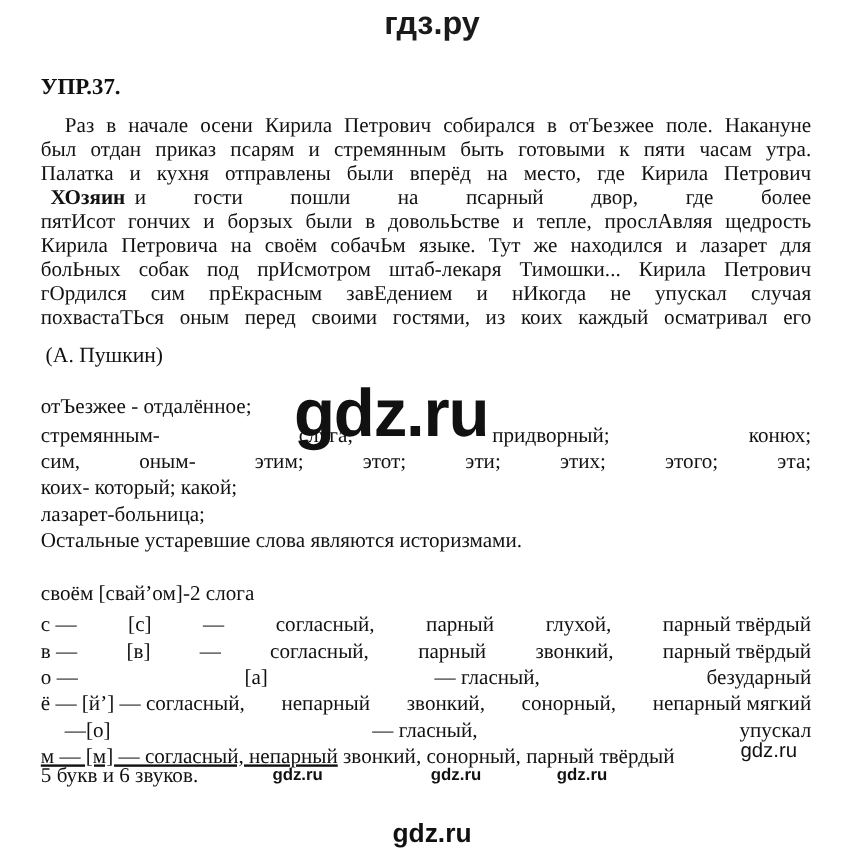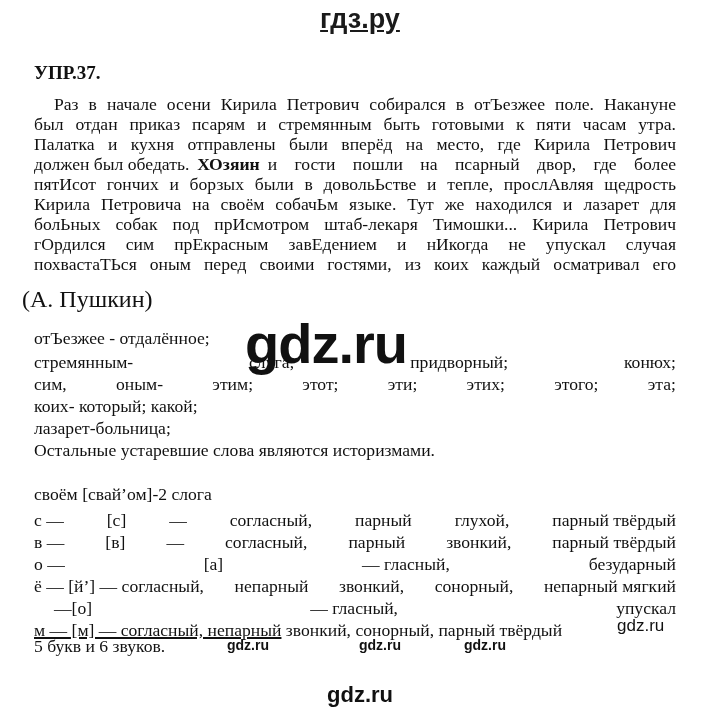--- a/index.html
+++ b/index.html
@@ -1,26 +1,26 @@
 <!DOCTYPE html>
 <html><head>
 <meta charset="utf-8">
 <style>
   html, body { margin: 0; padding: 0; background: #ffffff; }
   body { width: 720px; height: 715px; position: relative; overflow: hidden;
          font-family: "Liberation Serif", "DejaVu Serif", serif; color: #111; }
   .site-header { position: absolute; top: 4px; left: 0; width: 720px; text-align: center;
-         font-family: "Liberation Sans", "DejaVu Sans", sans-serif; font-weight: bold; font-size: 27px; color: #1a1a1a; text-decoration: underline; }
+         font-family: "Liberation Sans", "DejaVu Sans", sans-serif; font-weight: bold; font-size: 27px; color: #1a1a1a; }
   .ex-title { position: absolute; top: 62px; left: 34px; font-weight: bold; font-size: 19px; }
   .para { position: absolute; top: 94px; left: 34px; width: 642px; font-size: 17.6px; line-height: 20px; }
   .para .line { display: block; white-space: nowrap; text-align-last: justify; text-align: justify; }
   .para .line.first { text-indent: 20px; }
   .para .line.last { text-align-last: left; }
   .para b { font-weight: bold; }
-  .author { position: absolute; top: 286px; left: 22px; font-size: 24px; }
+  .author { position: absolute; top: 286px; left: 38px; font-size: 18px; }
   .wm-big { position: absolute; top: 316px; left: 245px; font-family: "Liberation Sans", "DejaVu Sans", sans-serif;
          font-weight: bold; font-size: 56px; letter-spacing: -1px; color: #111; line-height: 1; }
   .row { position: absolute; left: 34px; width: 642px; font-size: 17.6px; display: flex; justify-content: space-between; white-space: nowrap; }
   .row span { display: inline-block; }
   .plain { position: absolute; left: 34px; font-size: 17.6px; white-space: nowrap; }
   .u { text-decoration: underline; text-decoration-thickness: 2px; }
   .wm-small { position: absolute; font-family: "Liberation Sans", "DejaVu Sans", sans-serif; font-weight: bold;
          font-size: 14px; color: #111; }
   .wm-mid { position: absolute; font-family: "Liberation Sans", "DejaVu Sans", sans-serif; font-size: 17px; color: #111; }
   .wm-bottom { position: absolute; top: 682px; left: 0; width: 720px; text-align: center;
@@ -31,21 +31,20 @@
 
 <div class="site-header">гдз.ру</div>
 
 <div class="ex-title">УПР.37.</div>
 
 <div class="para">
   <span class="line first">Раз в начале осени Кирила Петрович собирался в отЪезжее поле. Накануне</span>
   <span class="line">был отдан приказ псарям и стремянным быть готовыми к пяти часам утра.</span>
   <span class="line">Палатка и кухня отправлены были вперёд на место, где Кирила Петрович</span>
   <span class="line" style="display:flex;justify-content:space-between;">
-    <span>должен был обедать.</span>
     <b style="margin-left:8px;">ХОзяин</b>
     <span style="flex:1;text-align:justify;text-align-last:justify;margin-left:8px;">и гости пошли на псарный двор, где более</span>
   </span>
   <span class="line">пятИсот гончих и борзых были в довольЬстве и тепле, прослАвляя щедрость</span>
   <span class="line">Кирила Петровича на своём  собачЬм языке. Тут же находился и лазарет для</span>
   <span class="line">болЬных собак под прИсмотром штаб-лекаря Тимошки... Кирила Петрович</span>
   <span class="line">гОрдился сим прЕкрасным завЕдением и  нИкогда  не упускал случая</span>
   <span class="line">похвастаТЬся оным перед своими гостями, из коих каждый осматривал его</span>
 </div>
 

